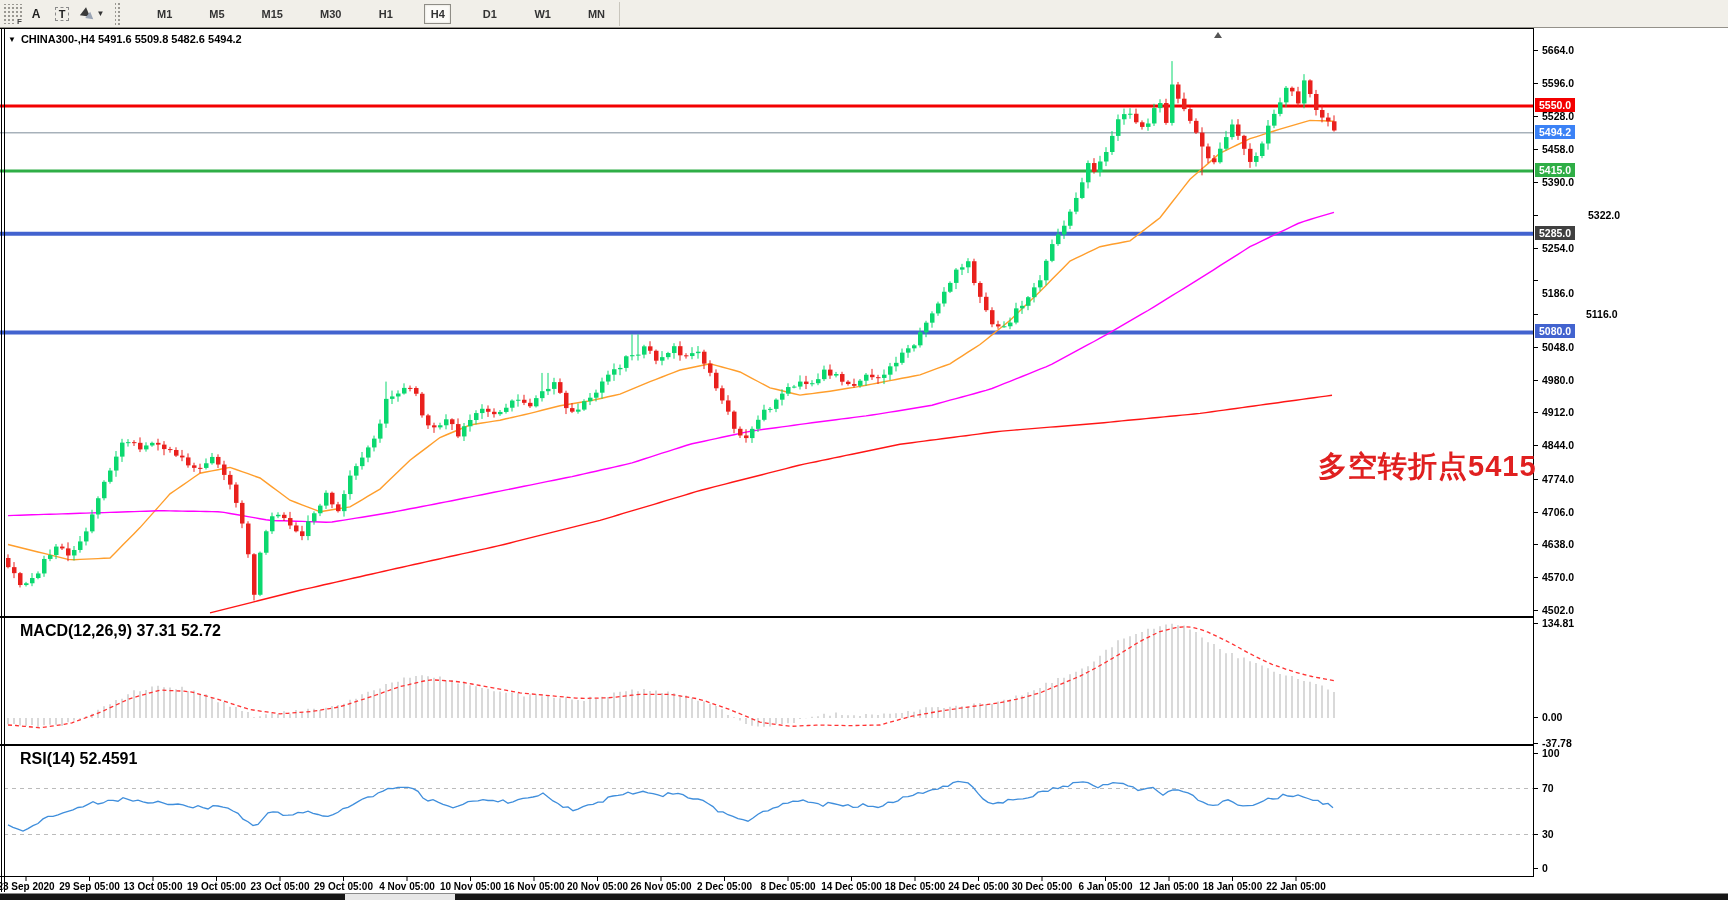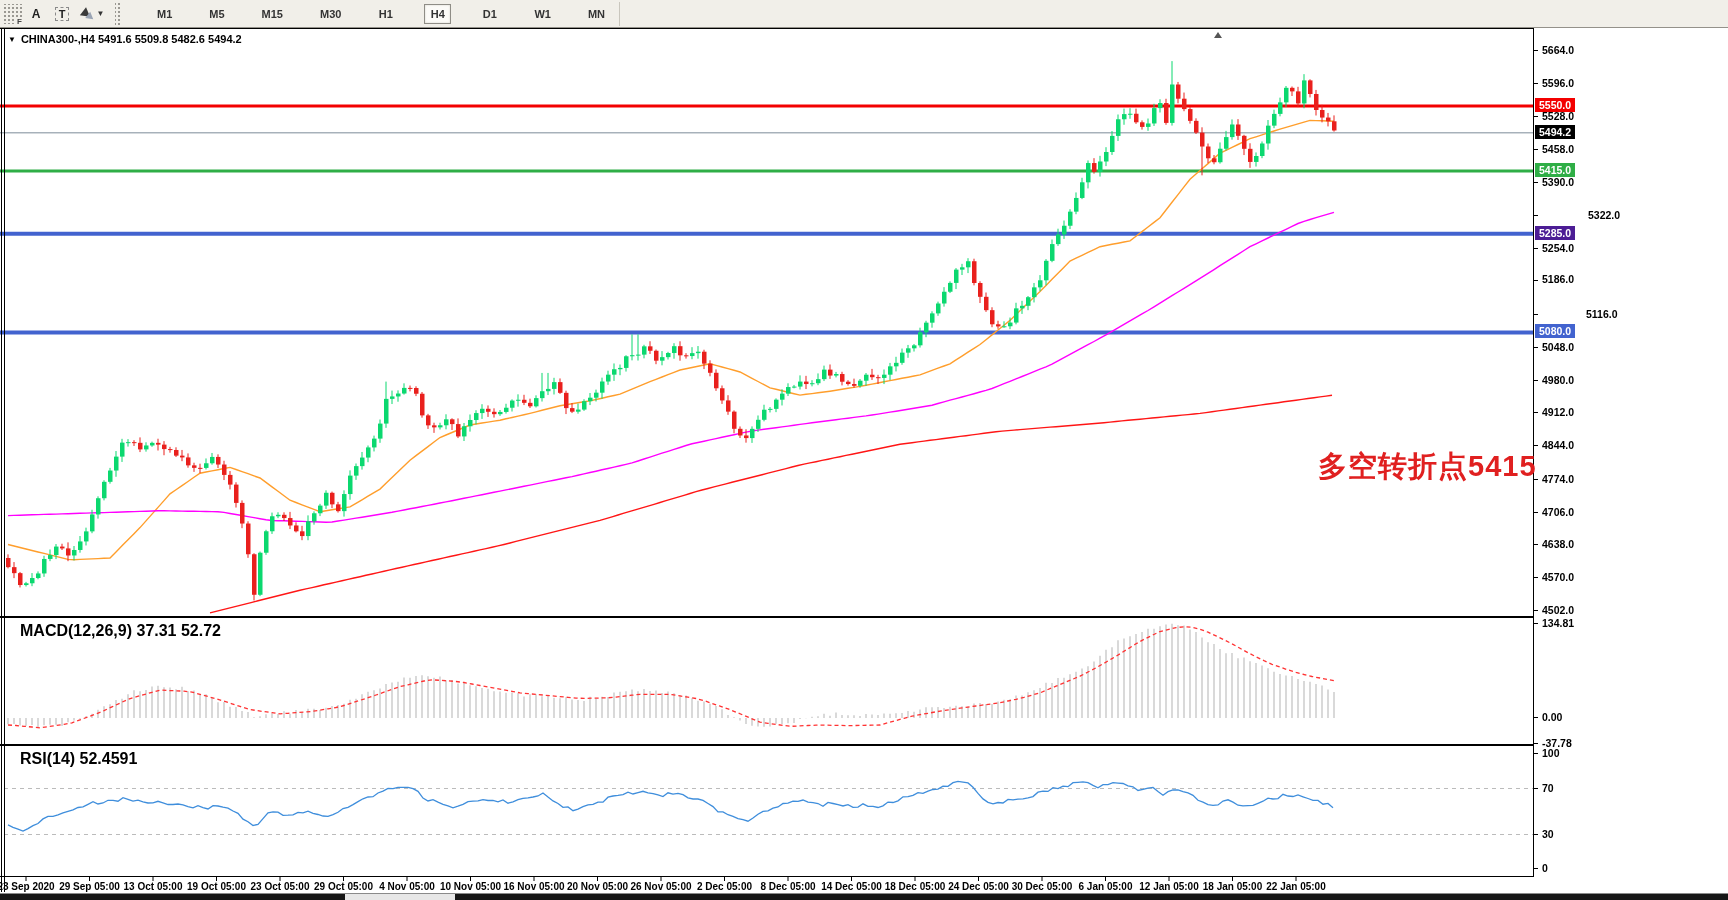--- a/index.html
+++ b/index.html
@@ -811,21 +811,21 @@
       <div class="tick-label" style="top: 81.5422px;">5528.0</div>
       <div class="tick-dash" style="top: 121.277px;"></div>
       <div class="tick-label" style="top: 115.277px; text-align: right;">5458.0</div>
       <div class="tick-dash" style="top: 154.048px;"></div>
       <div class="tick-label" style="top: 148.048px;">5390.0</div>
       <div class="tick-dash" style="top: 186.819px;"></div>
       <div class="tick-label" style="top: 180.819px; margin-left: 46px;">5322.0</div>
       <div class="tick-dash" style="top: 219.59px;"></div>
       <div class="tick-label" style="top: 213.59px;">5254.0</div>
       <div class="tick-dash" style="top: 252.361px;"></div>
-      <div class="tick-label" style="top: 245px;">5186.0</div>
+      <div class="tick-label" style="top: 259px;">5186.0</div>
       <div class="tick-dash" style="top: 286.096px;"></div>
       <div class="tick-label" style="top: 280.096px; padding-left: 44px;">5116.0</div>
       <div class="tick-dash" style="top: 318.867px;"></div>
       <div class="tick-label" style="top: 312.867px;">5048.0</div>
       <div class="tick-dash" style="top: 351.639px;"></div>
       <div class="tick-label" style="top: 345.639px;">4980.0</div>
       <div class="tick-dash" style="top: 384.41px;"></div>
       <div class="tick-label" style="top: 378.41px;">4912.0</div>
       <div class="tick-dash" style="top: 417.181px;"></div>
       <div class="tick-label" style="top: 411.181px;">4844.0</div>
@@ -848,23 +848,23 @@
       <div class="tick-dash" style="top: 725px;"></div>
       <div class="tick-label" style="top: 719px;">100</div>
       <div class="tick-dash" style="top: 759.5px;"></div>
       <div class="tick-label" style="top: 753.5px;">70</div>
       <div class="tick-dash" style="top: 805.5px;"></div>
       <div class="tick-label" style="top: 799.5px;">30</div>
       <div class="tick-dash" style="top: 840px;"></div>
       <div class="tick-label" style="top: 834px;">0</div>
       <div class="badge" style="top: 69.9398px; background: rgb(243, 0, 0);">5550.0</div>
       <div class="badge" style="top: 135px; background: rgb(47, 174, 70);">5415.0</div>
-      <div class="badge" style="top: 197.651px; background: #4c1d95;">5285.0</div>
+      <div class="badge" style="top: 197.651px; background: #404040;">5285.0</div>
       <div class="badge" style="top: 296.446px; background: rgb(66, 99, 207);">5080.0</div>
-      <div class="badge" style="top: 96.8313px; background: #000000;">5494.2</div>
+      <div class="badge" style="top: 96.8313px; background: #3b82f6;">5494.2</div>
     </div>
 
   <div class="date-axis">
     <svg id="date-svg" width="1728" height="16">
         <line x1="26" y1="0" x2="26" y2="4" stroke="#000" stroke-width="1"></line>
         <text x="26" y="13" text-anchor="middle" font-size="10" font-weight="600" fill="#000" font-family="Liberation Sans, sans-serif">23 Sep 2020</text>
         <line x1="89.5" y1="0" x2="89.5" y2="4" stroke="#000" stroke-width="1"></line>
         <text x="89.5" y="13" text-anchor="middle" font-size="10" font-weight="600" fill="#000" font-family="Liberation Sans, sans-serif">29 Sep 05:00</text>
         <line x1="153" y1="0" x2="153" y2="4" stroke="#000" stroke-width="1"></line>
         <text x="153" y="13" text-anchor="middle" font-size="10" font-weight="600" fill="#000" font-family="Liberation Sans, sans-serif">13 Oct 05:00</text>

